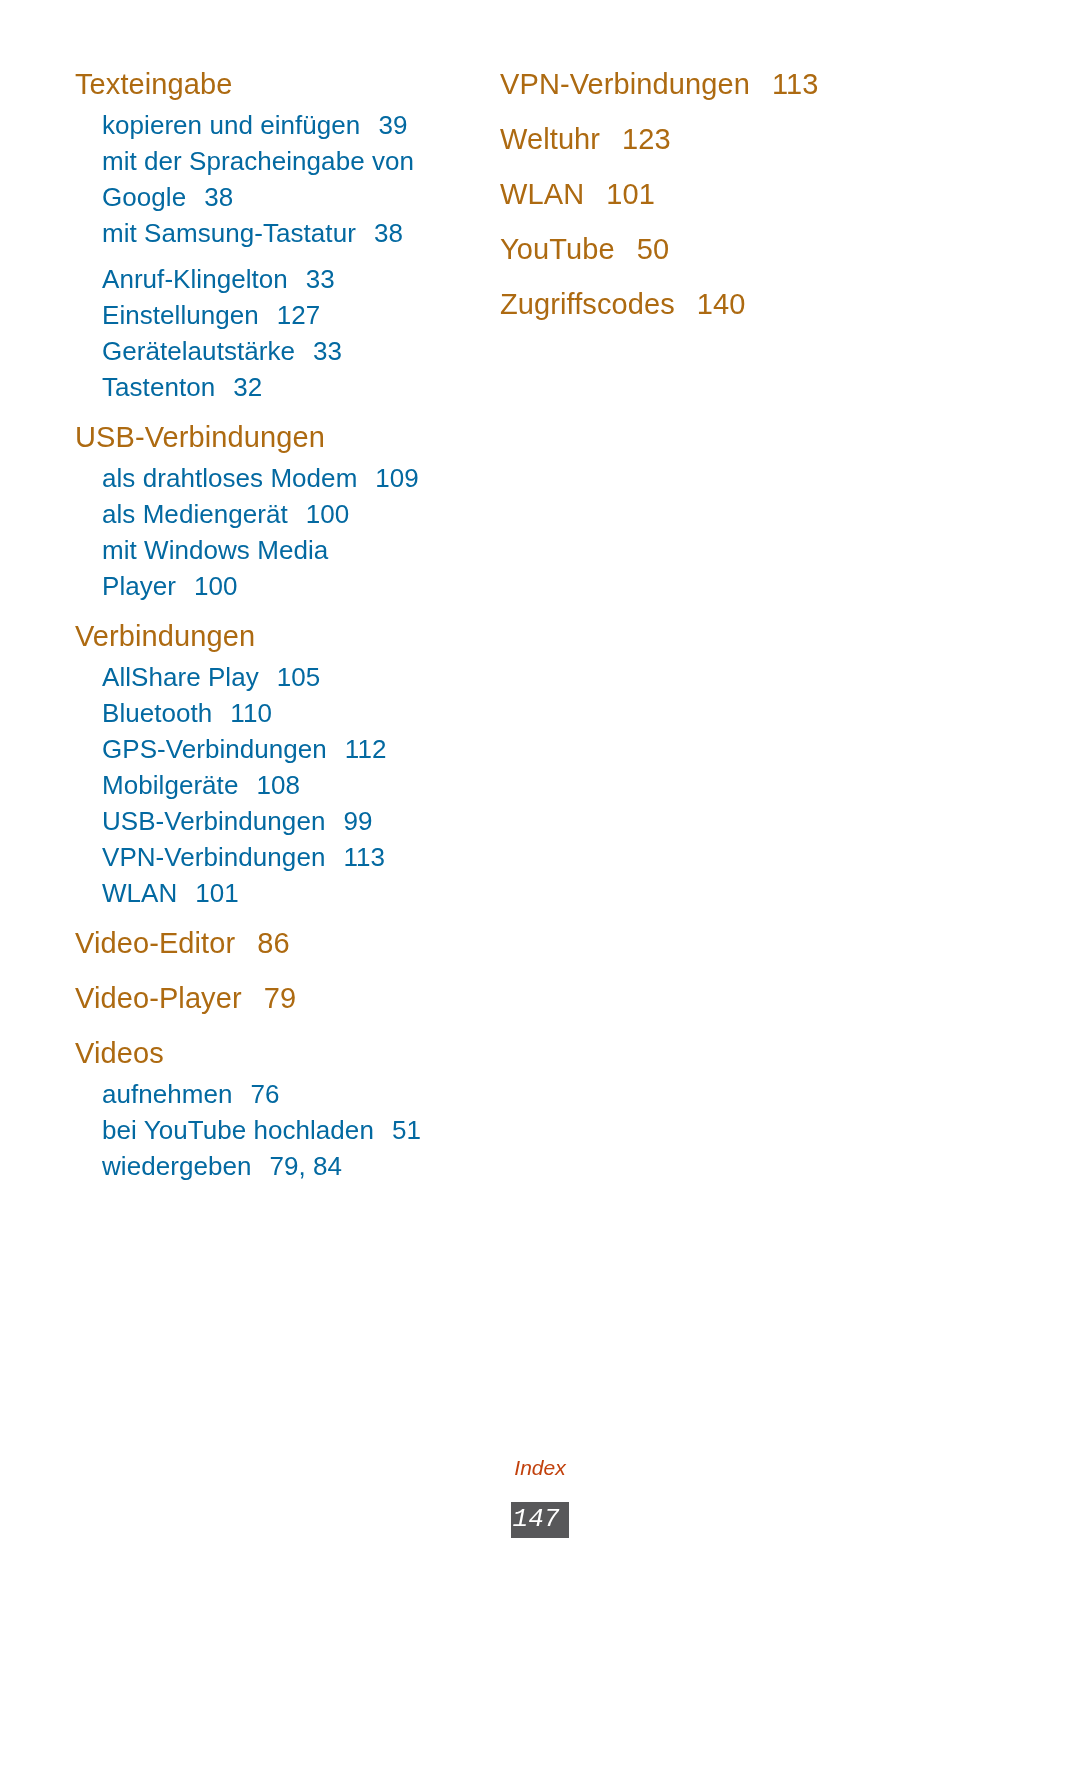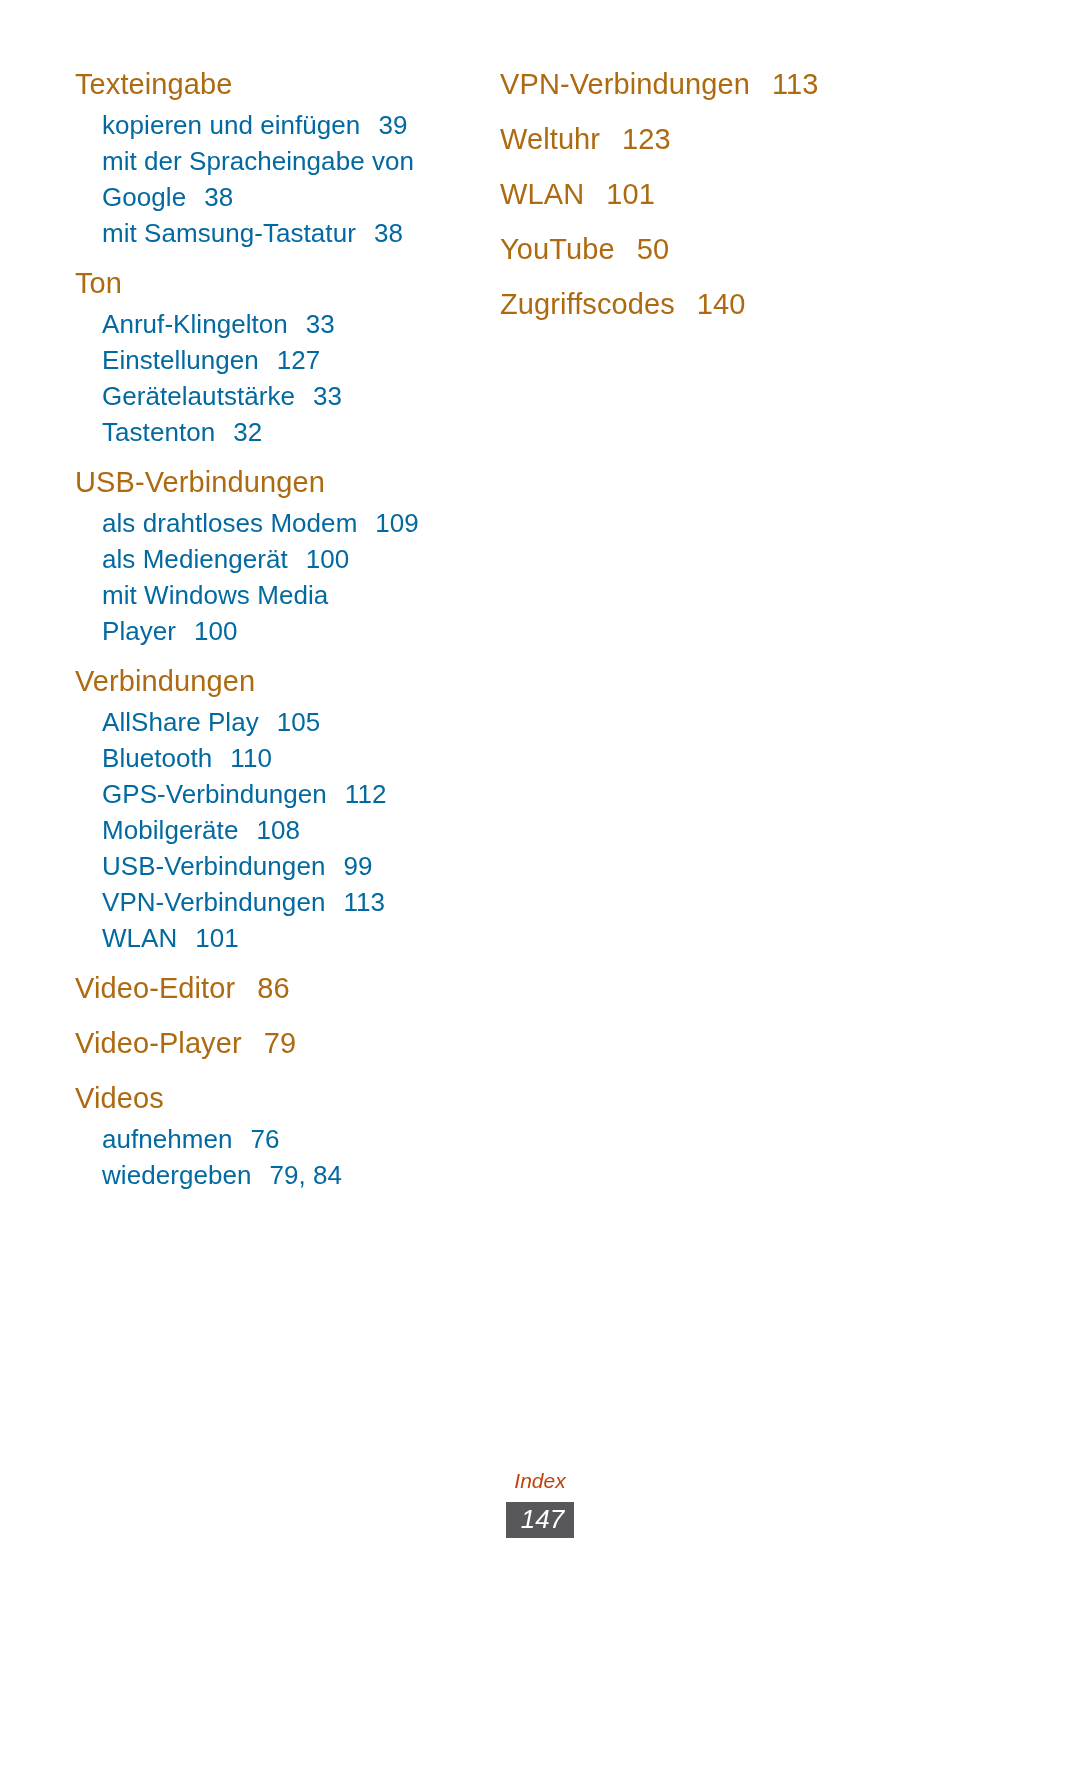--- a/index.html
+++ b/index.html
@@ -86,51 +86,50 @@
   }
   .footer-label {
     font-style: italic;
     font-size: 21px;
     color: #c2410c;
     line-height: 26px;
     font-family: "Liberation Sans", "DejaVu Sans", sans-serif;
   }
   .footer-pagebox {
     display: inline-block;
-    margin-top: 8px;
+    margin-top: 21px;
     background: #58585A;
     color: #ffffff;
     font-style: italic;
     font-size: 26px;
     line-height: 32px;
-    padding: 1px 10px 3px 15px;
+    padding: 1px 10px 3px 2px;
     min-width: 34px;
     text-align: center;
-    font-family: Liberation Sans, sans-serif;
+    font-family: Liberation Mono, monospace;
   }
 </style>
 </head>
 <body>
 
 <div class="page">
 
   <div class="columns">
 
     <div class="col col-left">
 
       <div class="group">
         <div class="heading"><span>Texteingabe</span></div>
         <div class="sub"><span>kopieren und einfügen</span><span class="pg">39</span></div>
         <div class="sub"><span>mit der Spracheingabe von</span></div>
         <div class="sub cont"><span>Google</span><span class="pg">38</span></div>
         <div class="sub"><span>mit Samsung-Tastatur</span><span class="pg">38</span></div>
       </div>
 
       <div class="group">
-        <div class="heading"><span>Ton</span></div>
         <div class="sub"><span>Anruf-Klingelton</span><span class="pg">33</span></div>
         <div class="sub"><span>Einstellungen</span><span class="pg">127</span></div>
         <div class="sub"><span>Gerätelautstärke</span><span class="pg">33</span></div>
         <div class="sub"><span>Tastenton</span><span class="pg">32</span></div>
       </div>
 
 
       <div class="group">
         <div class="heading"><span>USB-Verbindungen</span></div>
         <div class="sub"><span>als drahtloses Modem</span><span class="pg">109</span></div>
@@ -154,20 +153,21 @@
         <div class="heading solo"><span>Video-Editor</span><span class="pg">86</span></div>
       </div>
 
       <div class="group">
         <div class="heading solo"><span>Video-Player</span><span class="pg">79</span></div>
       </div>
 
       <div class="group">
         <div class="heading"><span>Videos</span></div>
         <div class="sub"><span>aufnehmen</span><span class="pg">76</span></div>
+        <div class="sub"><span>bei YouTube hochladen</span><span class="pg">51</span></div>
         <div class="sub"><span>wiedergeben</span><span class="pg">79, 84</span></div>
       </div>
 
     </div>
 
     <div class="col col-right">
 
       <div class="group tight">
         <div class="heading solo"><span>VPN-Verbindungen</span><span class="pg">113</span></div>
       </div>

